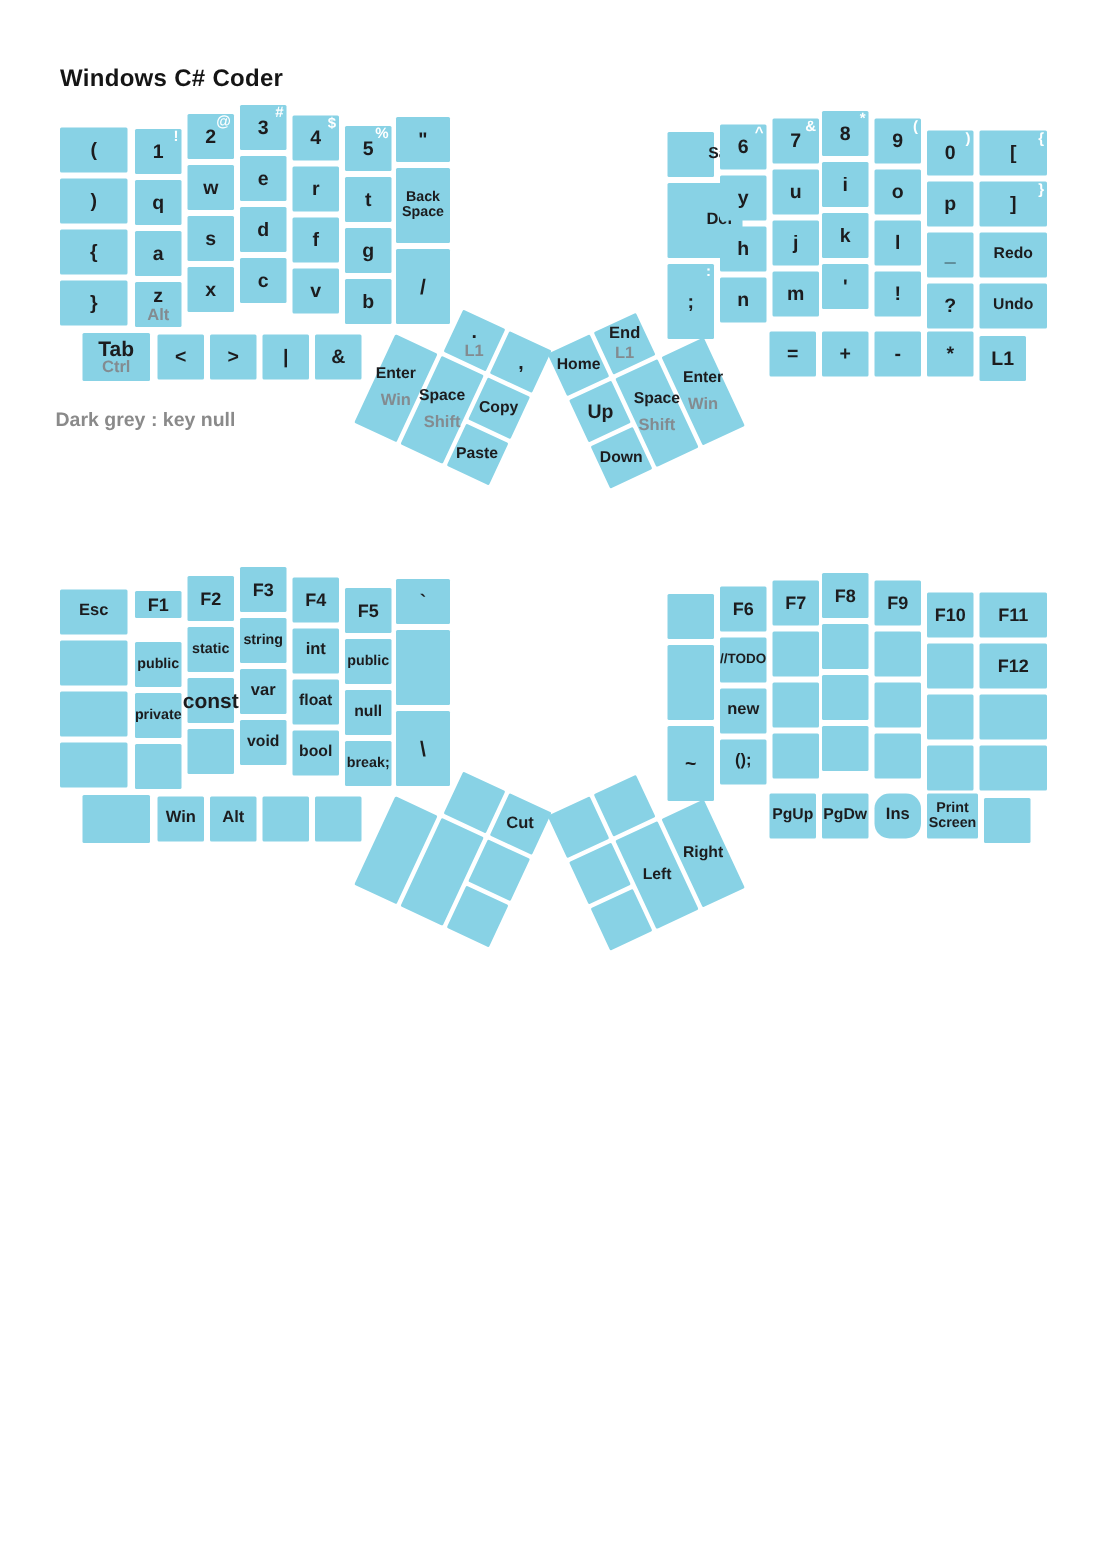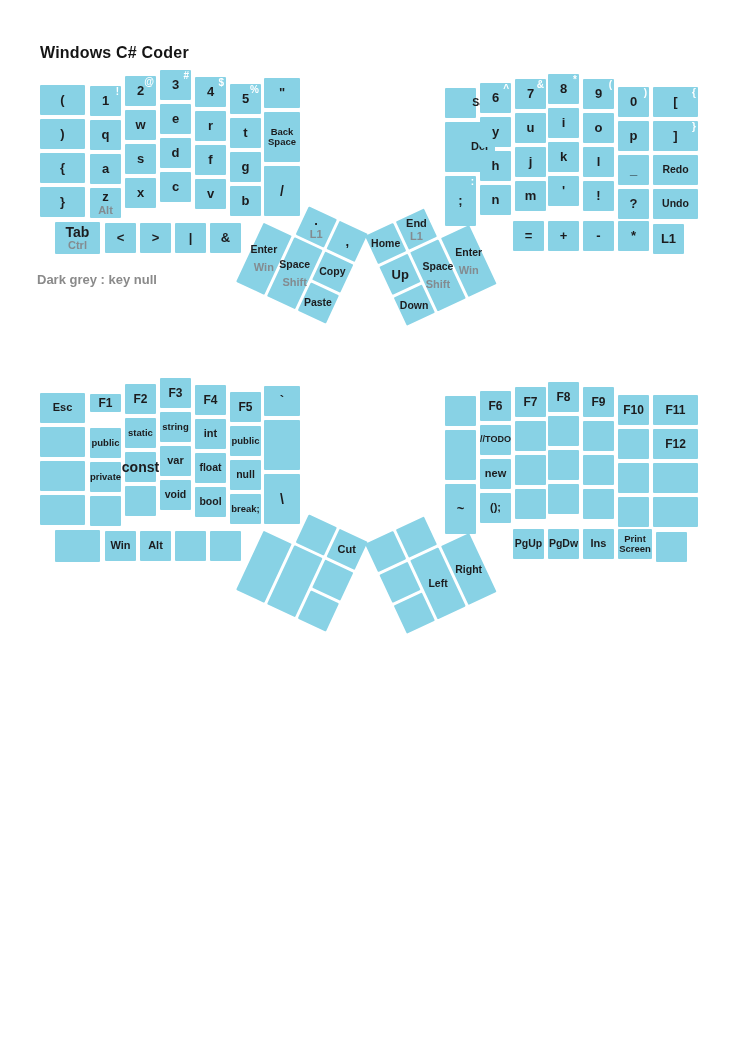--- a/index.html
+++ b/index.html
@@ -676,21 +676,21 @@
       <div class="key" style="left: 513px; top: 529px; width: 31px; height: 30px;">
         <div class="lab">
           <span class="main" style="font-size: 10.5px;">PgUp</span>
         </div>
       </div>
       <div class="key" style="left: 548px; top: 529px; width: 31px; height: 30px;">
         <div class="lab">
           <span class="main" style="font-size: 10.5px;">PgDw</span>
         </div>
       </div>
-      <div class="key" style="left: 583px; top: 529px; width: 31px; height: 30px;">
+      <div class="key" style="left: 583px; top: 529px; width: 31px; height: 30px; border-radius: 10px;">
         <div class="lab">
           <span class="main" style="font-size: 11px;">Ins</span>
         </div>
       </div>
       <div class="key" style="left: 618px; top: 529px; width: 34px; height: 30px;">
         <div class="lab">
           <span class="main" style="font-size: 9.5px;">Print Screen</span>
         </div>
       </div>
       <div class="key" style="left: 656px; top: 532px; width: 31px; height: 30px;">

